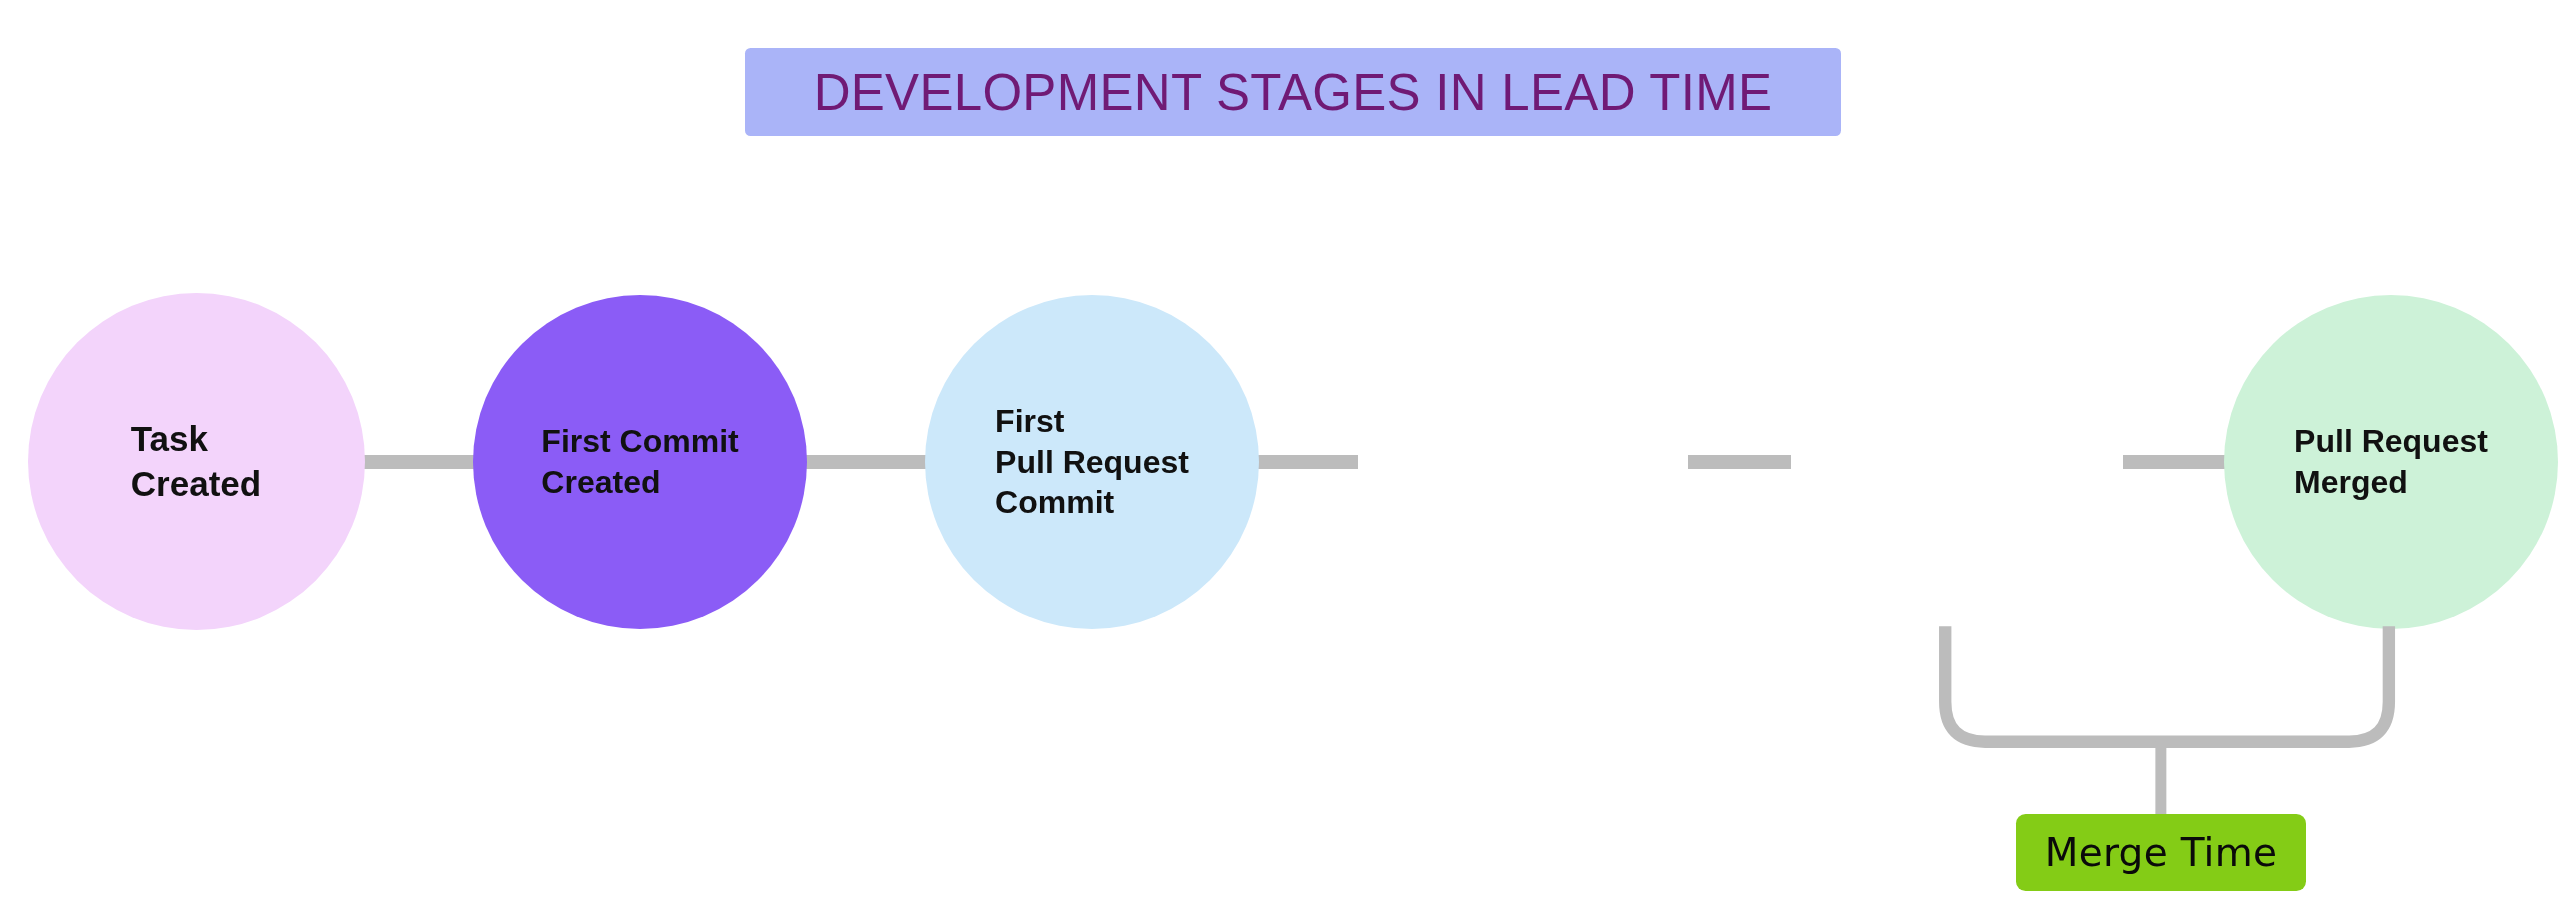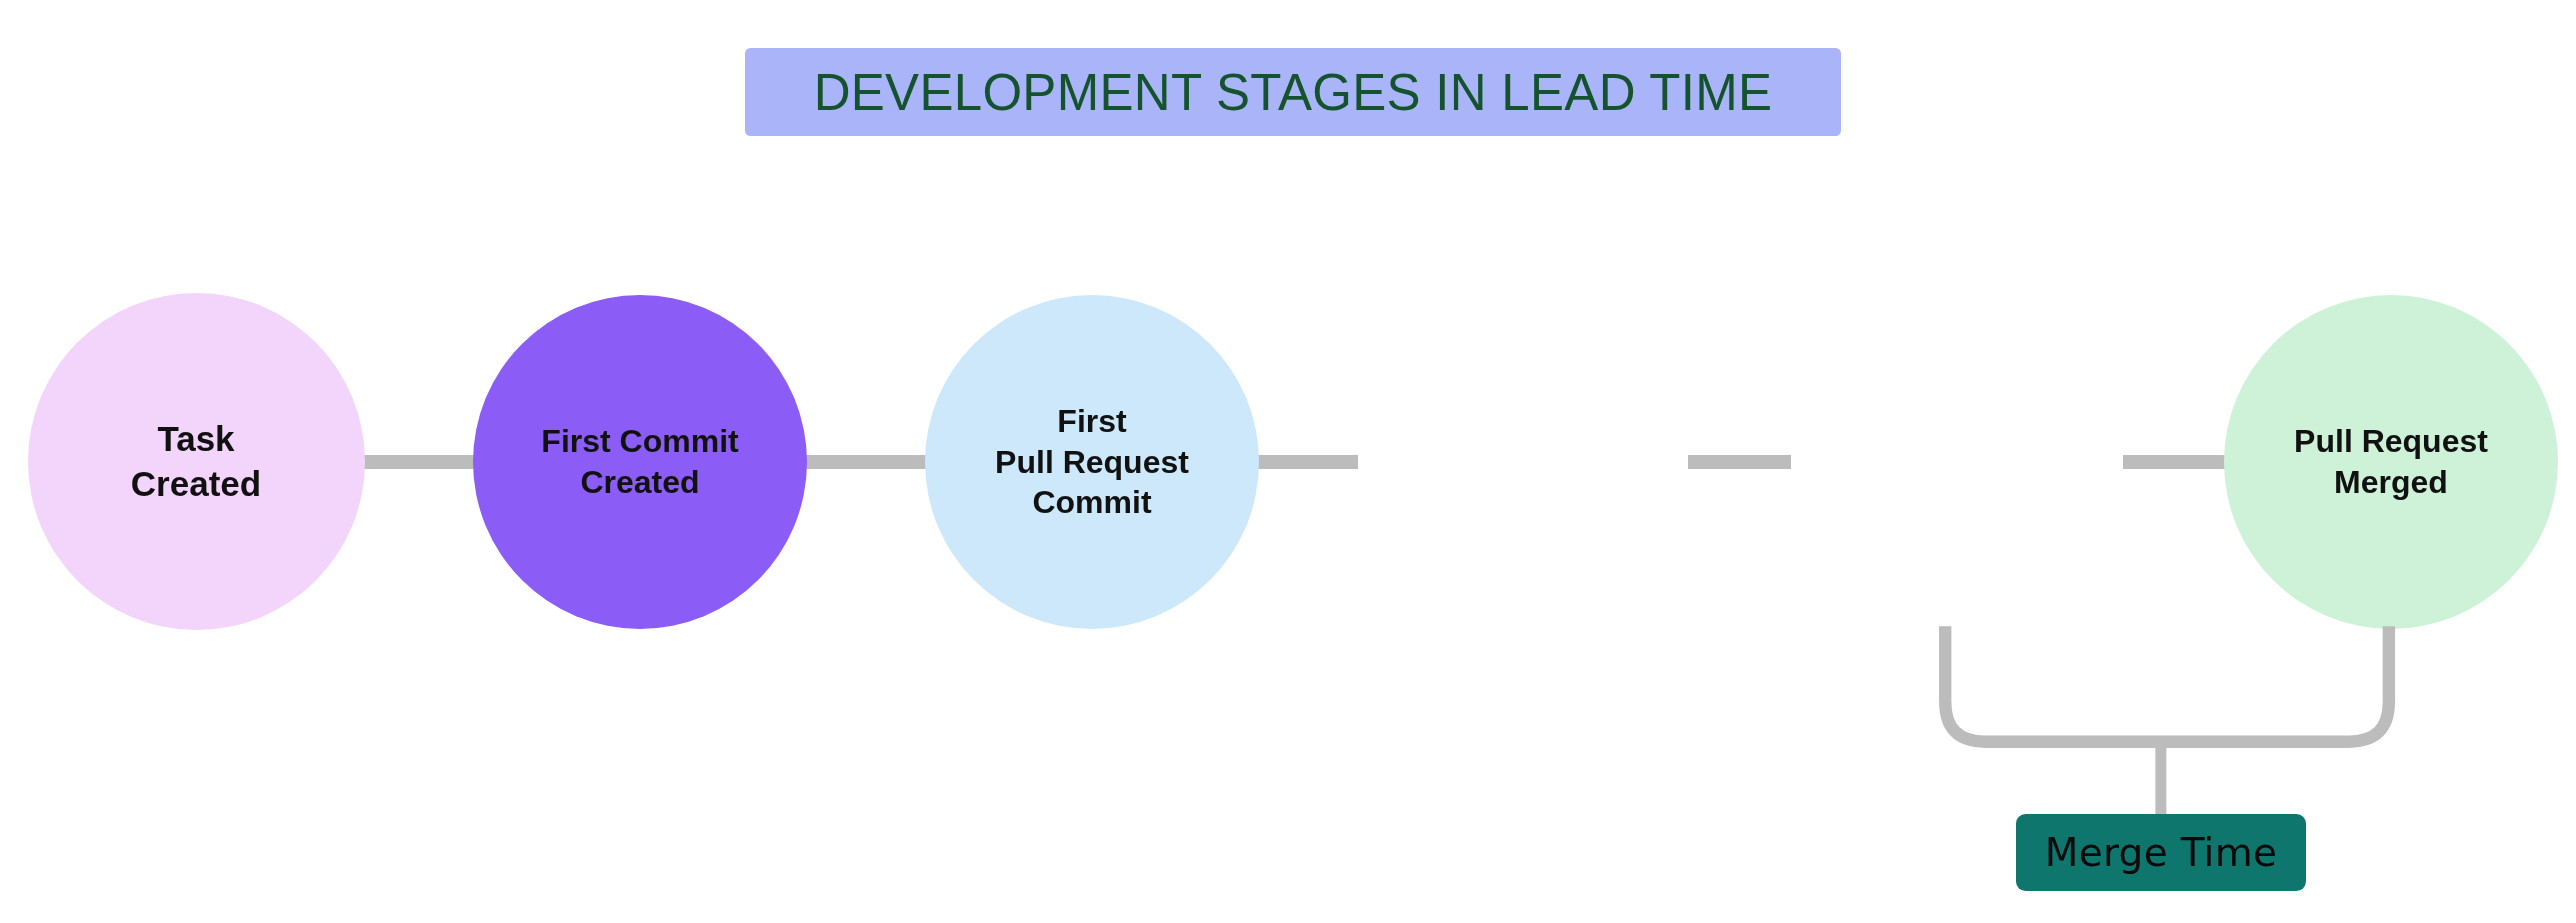--- a/index.html
+++ b/index.html
@@ -34,41 +34,41 @@
     border-radius: 5.5px;
     display: flex;
     align-items: center;
     justify-content: center;
     box-sizing: border-box;
   }
   .title-text {
     font-family: "Liberation Sans", sans-serif;
     font-size: 51px;
     font-weight: 400;
-    color: #14532d;
+    color: #701a75;
     letter-spacing: 0.3px;
     line-height: 1;
     white-space: nowrap;
   }
 
   
   .hconnect {
     position: absolute;
     height: 13.7px;
     background: #bcbcbc;
   }
 
   
   .stage {
     position: absolute;
     border-radius: 50%;
     display: flex;
     align-items: center;
     justify-content: center;
-    text-align: center;
+    text-align: left;
     box-sizing: border-box;
   }
   .stage-label {
     font-family: "Liberation Sans", sans-serif;
     font-weight: bold;
     color: #111111;
     line-height: 1.28;
     white-space: pre-line;
     padding: 0 8.2px;
   }
@@ -82,21 +82,21 @@
     height: 923px;
     pointer-events: none;
     overflow: visible;
   }
   .merge-box {
     position: absolute;
     left: 2016px;
     top: 814px;
     width: 290px;
     height: 77px;
-    background: #0f766e;
+    background: #84cc16;
     border-radius: 9.6px;
     display: flex;
     align-items: center;
     justify-content: center;
     box-sizing: border-box;
   }
   .merge-label {
     font-family: "DejaVu Sans", sans-serif;
     font-size: 39px;
     font-weight: 400;

